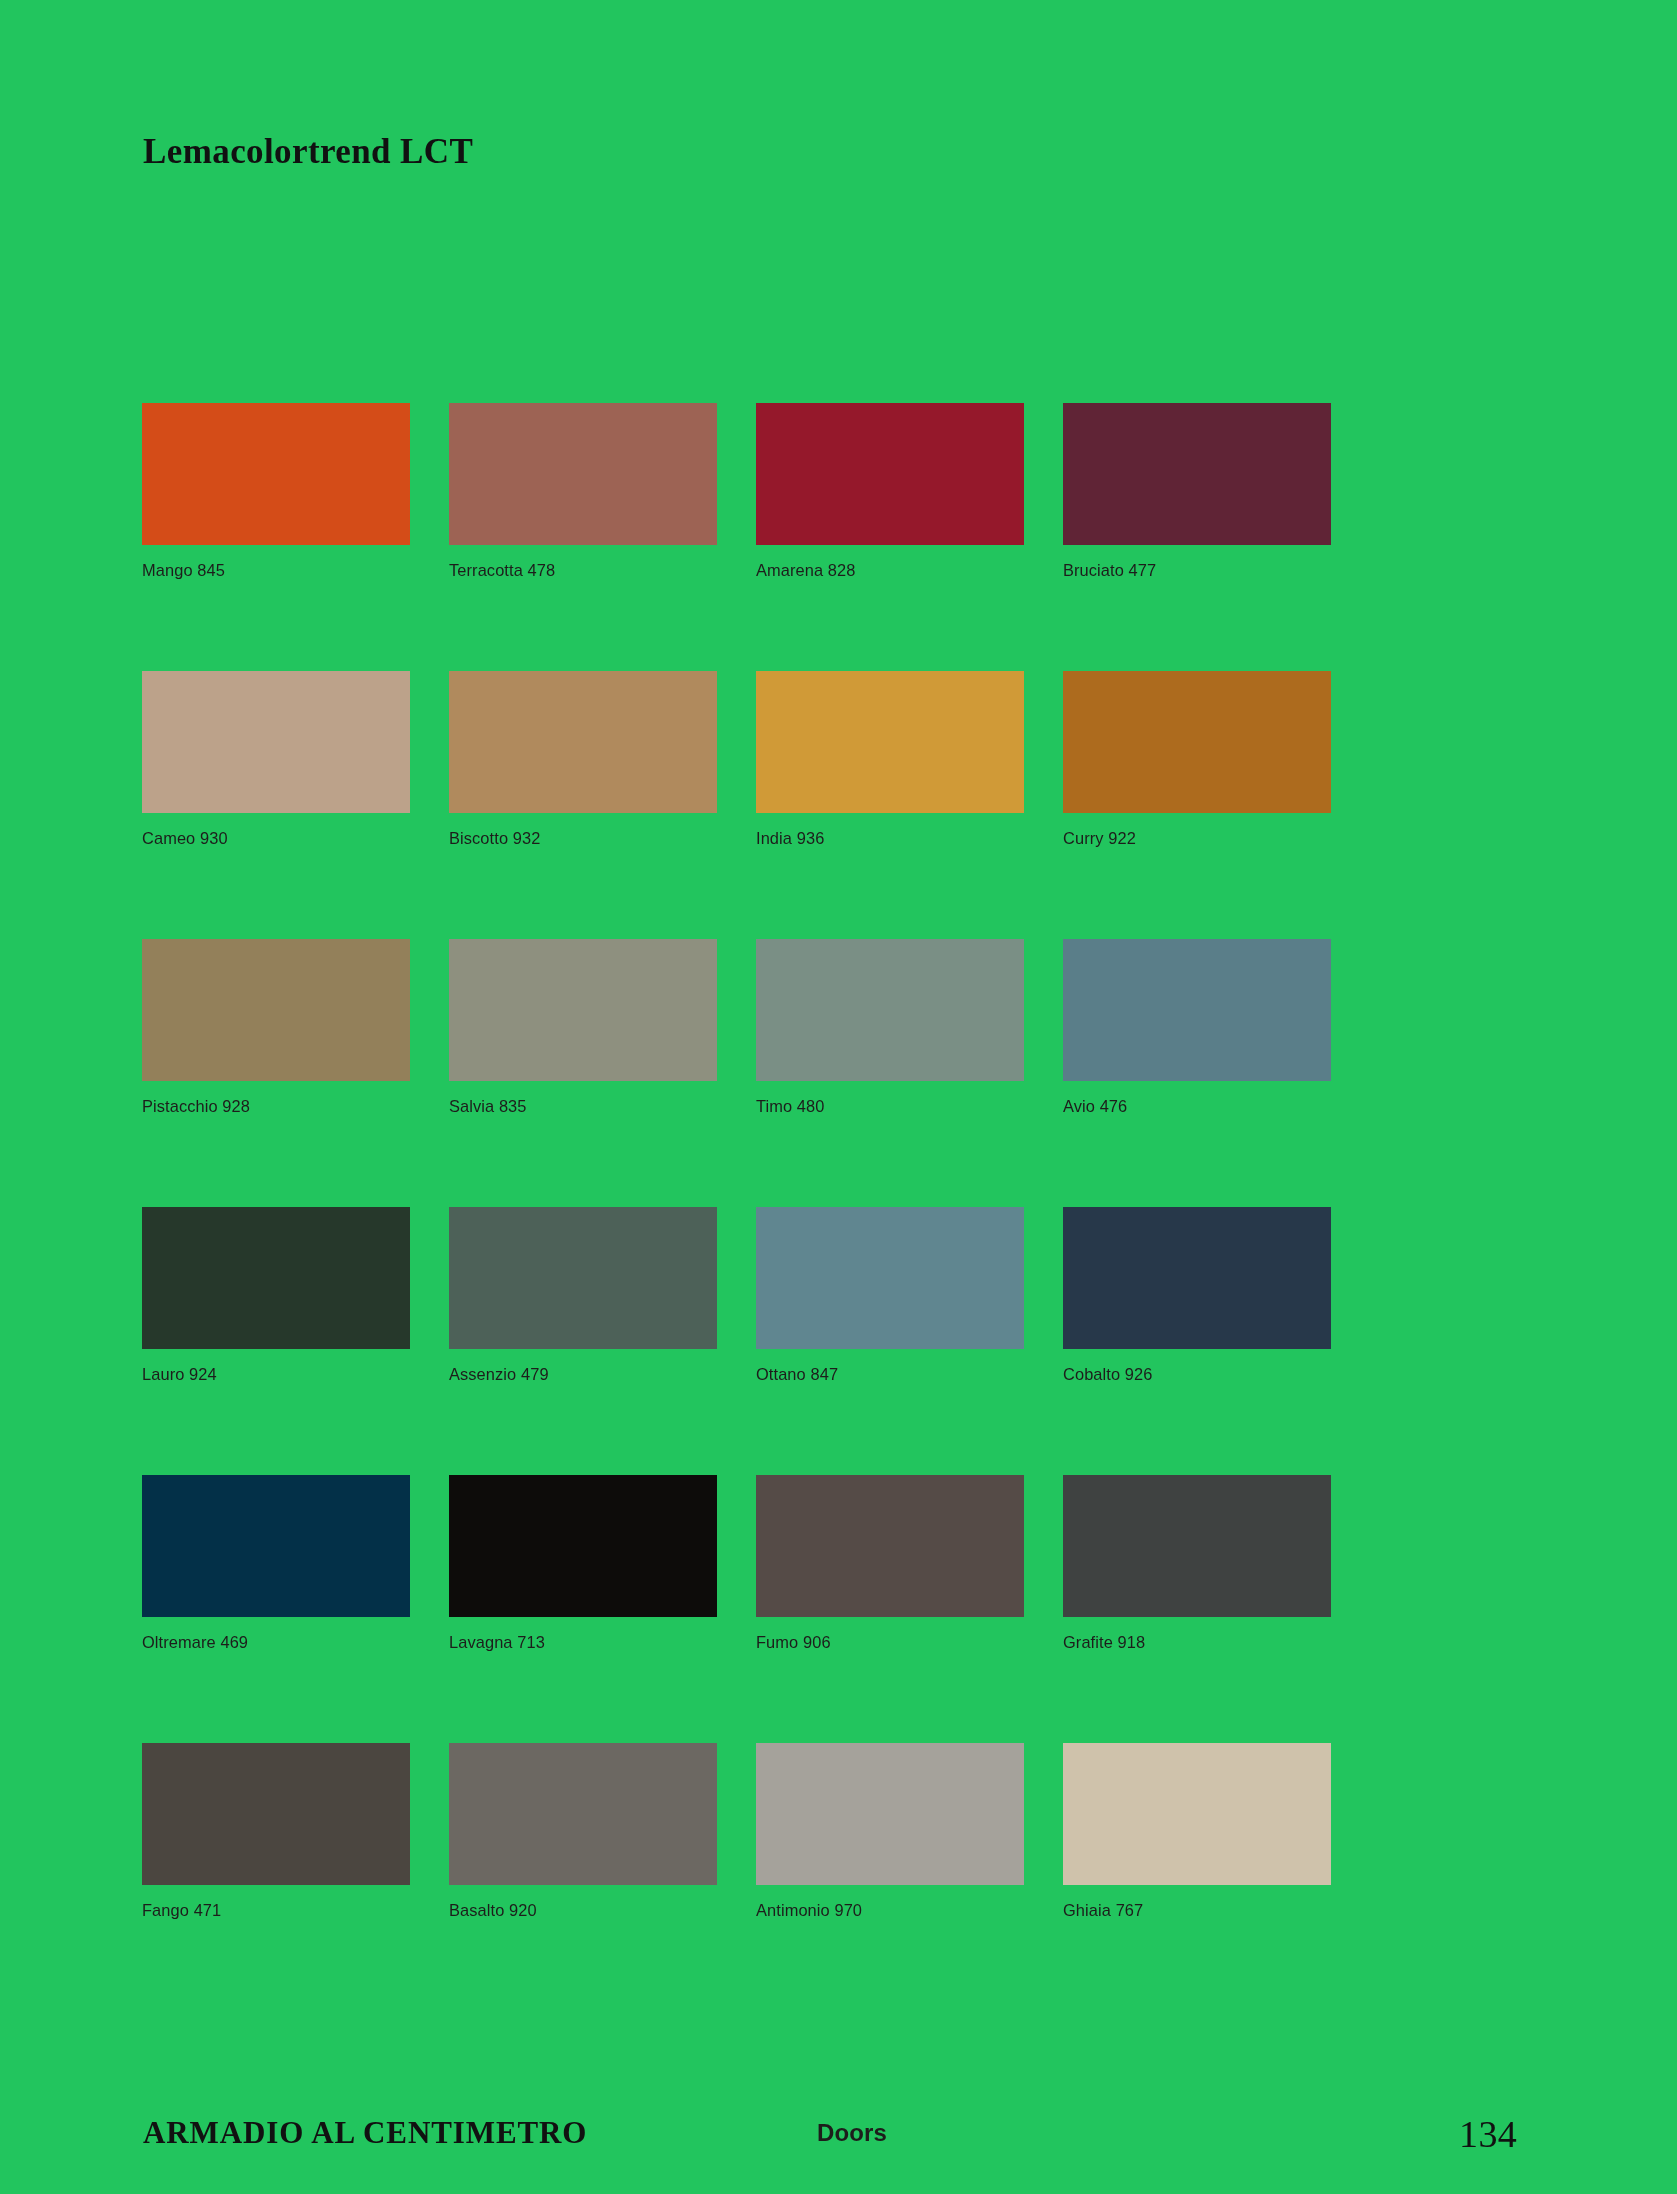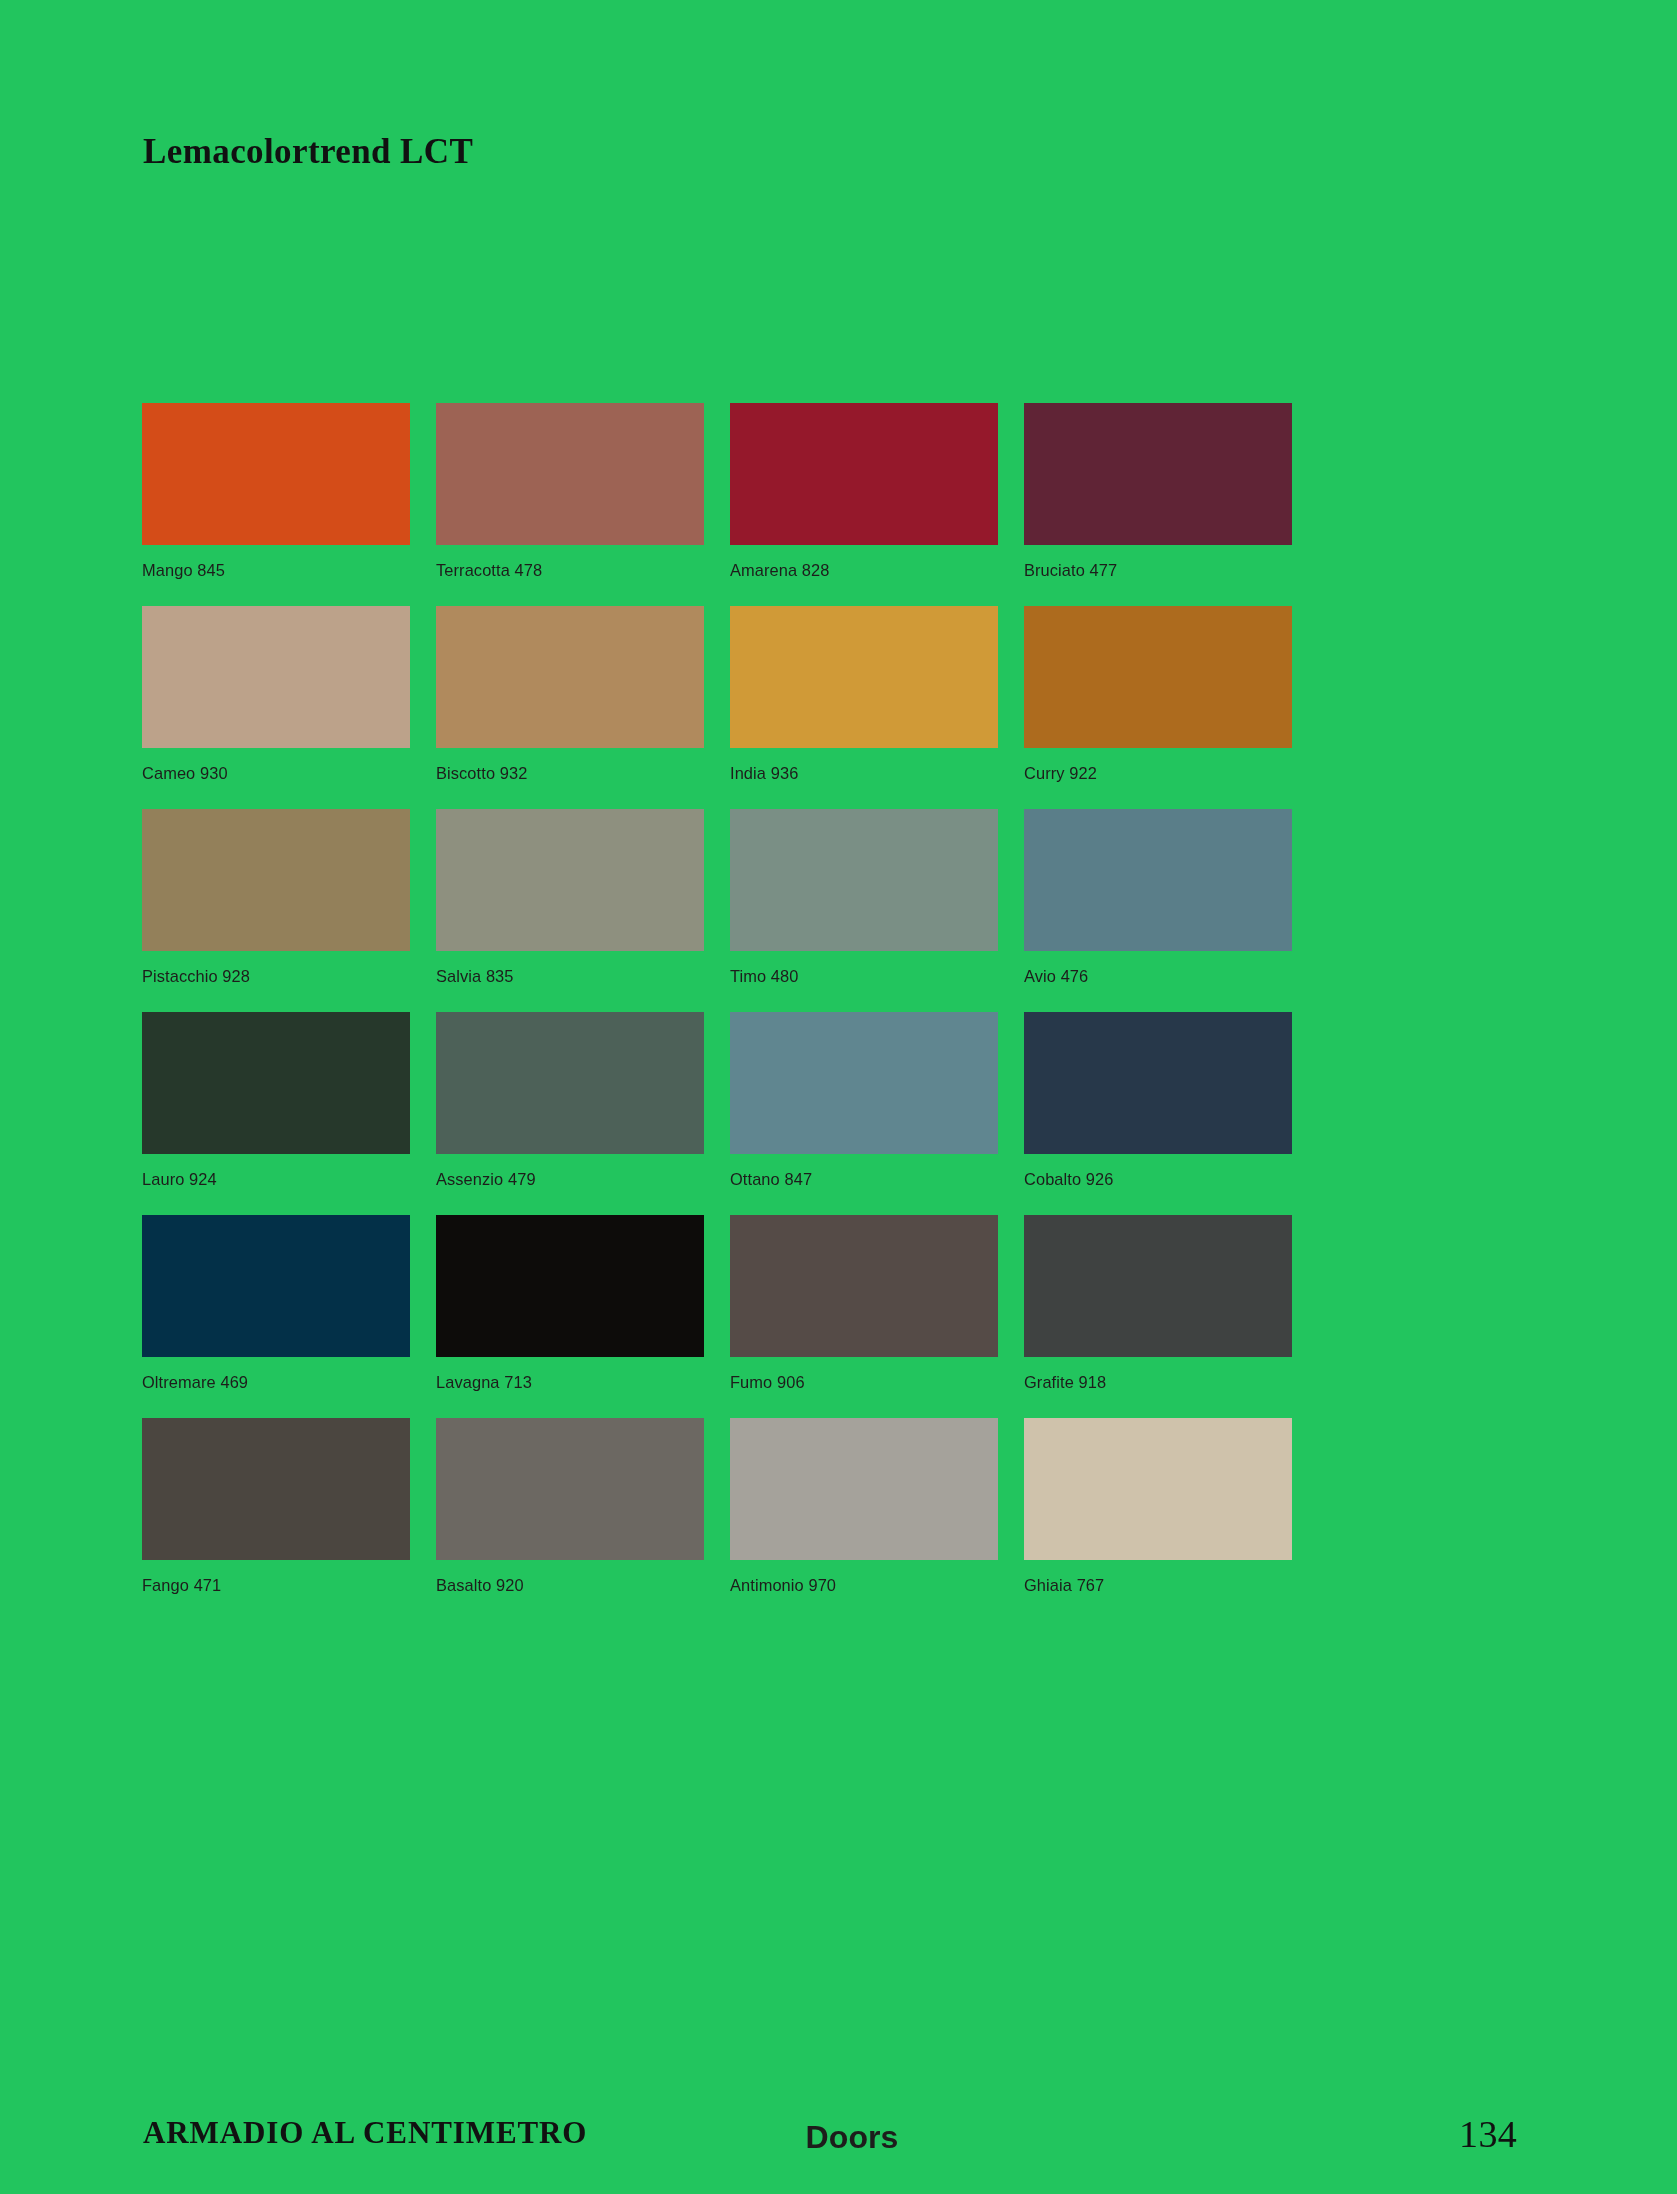--- a/index.html
+++ b/index.html
@@ -43,21 +43,20 @@
   
   .swatch-grid {
     position: absolute;
     left: 142px;
     top: 403px;
     width: 1192px;
     display: grid;
     grid-template-columns: repeat(4, 268px);
     column-gap: 39px;
     row-gap: 91px;
-    gap: 26px;
   }
 
   .swatch-cell {
     width: 268px;
   }
 
   .swatch-chip {
     width: 268px;
     height: 142px;
     display: block;
@@ -94,21 +93,21 @@
     white-space: nowrap;
   }
 
   .footer-section {
     position: absolute;
     left: 852px;
     top: 4px;
     transform: translateX(-50%);
     font-family: "Liberation Sans", sans-serif;
     font-weight: 700;
-    font-size: 32px;
+    font-size: 24px;
     letter-spacing: 0.1px;
     color: #1d1d1b;
     white-space: nowrap;
   }
 
   .footer-page-number {
     position: absolute;
     right: 143px;
     top: -2.7px;
     font-family: "Liberation Serif", serif;

